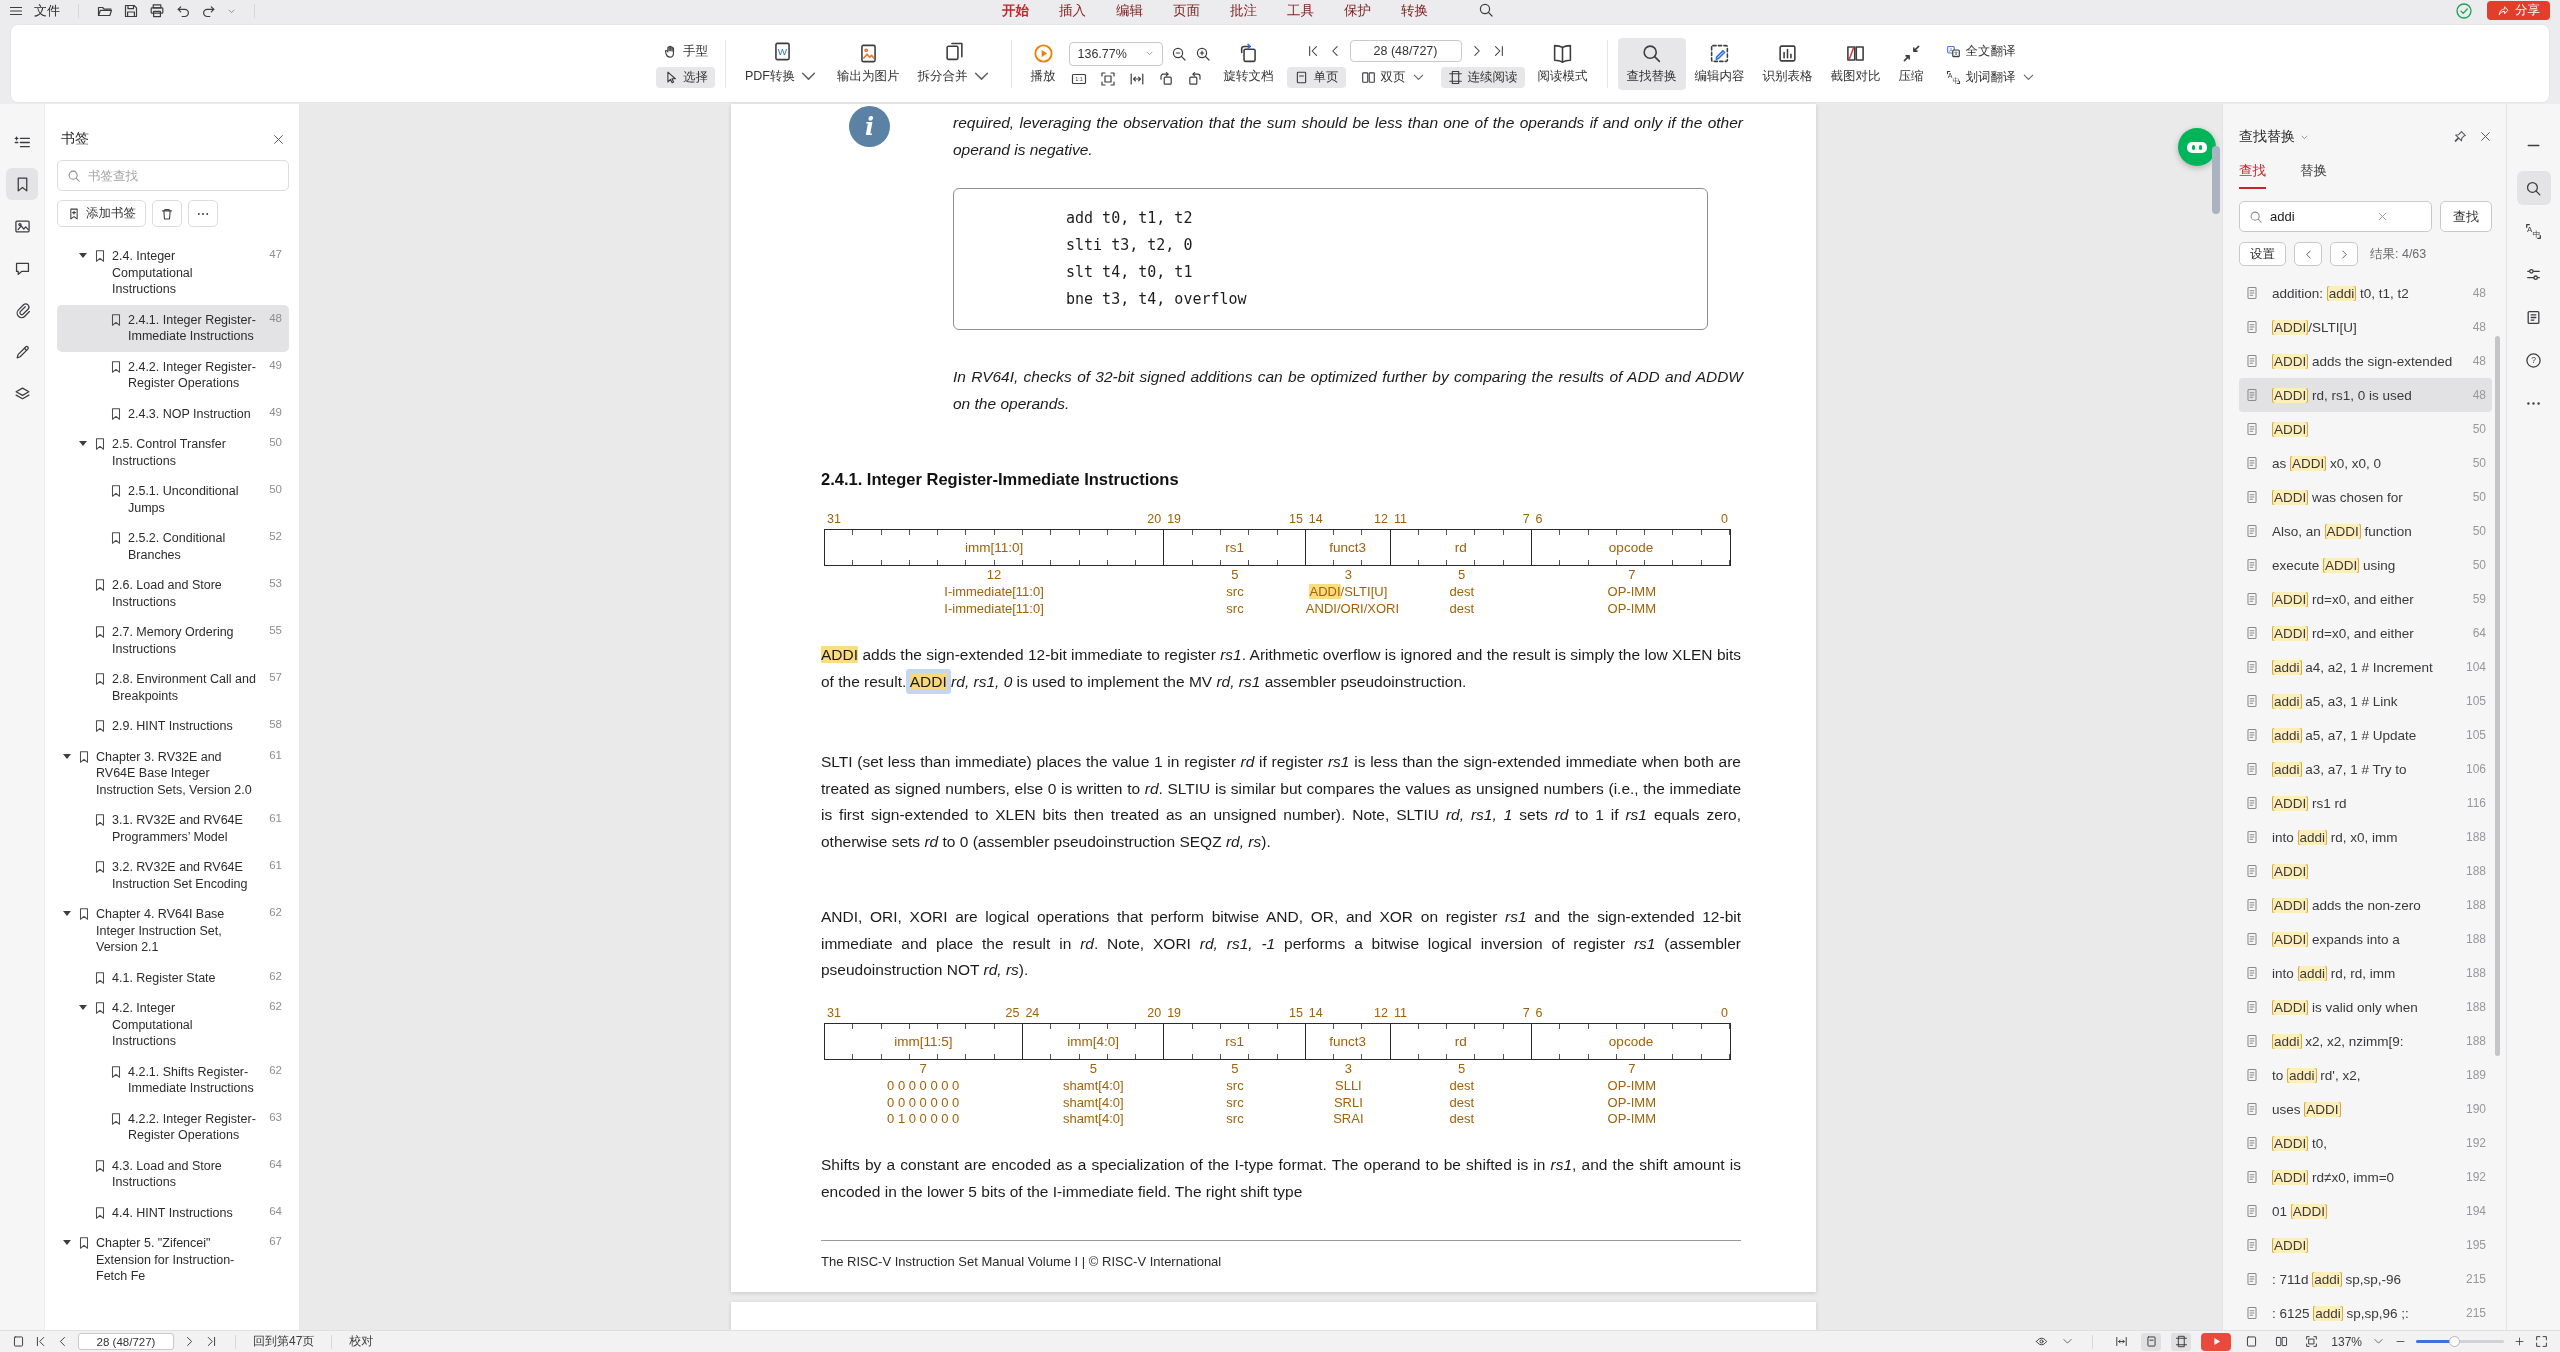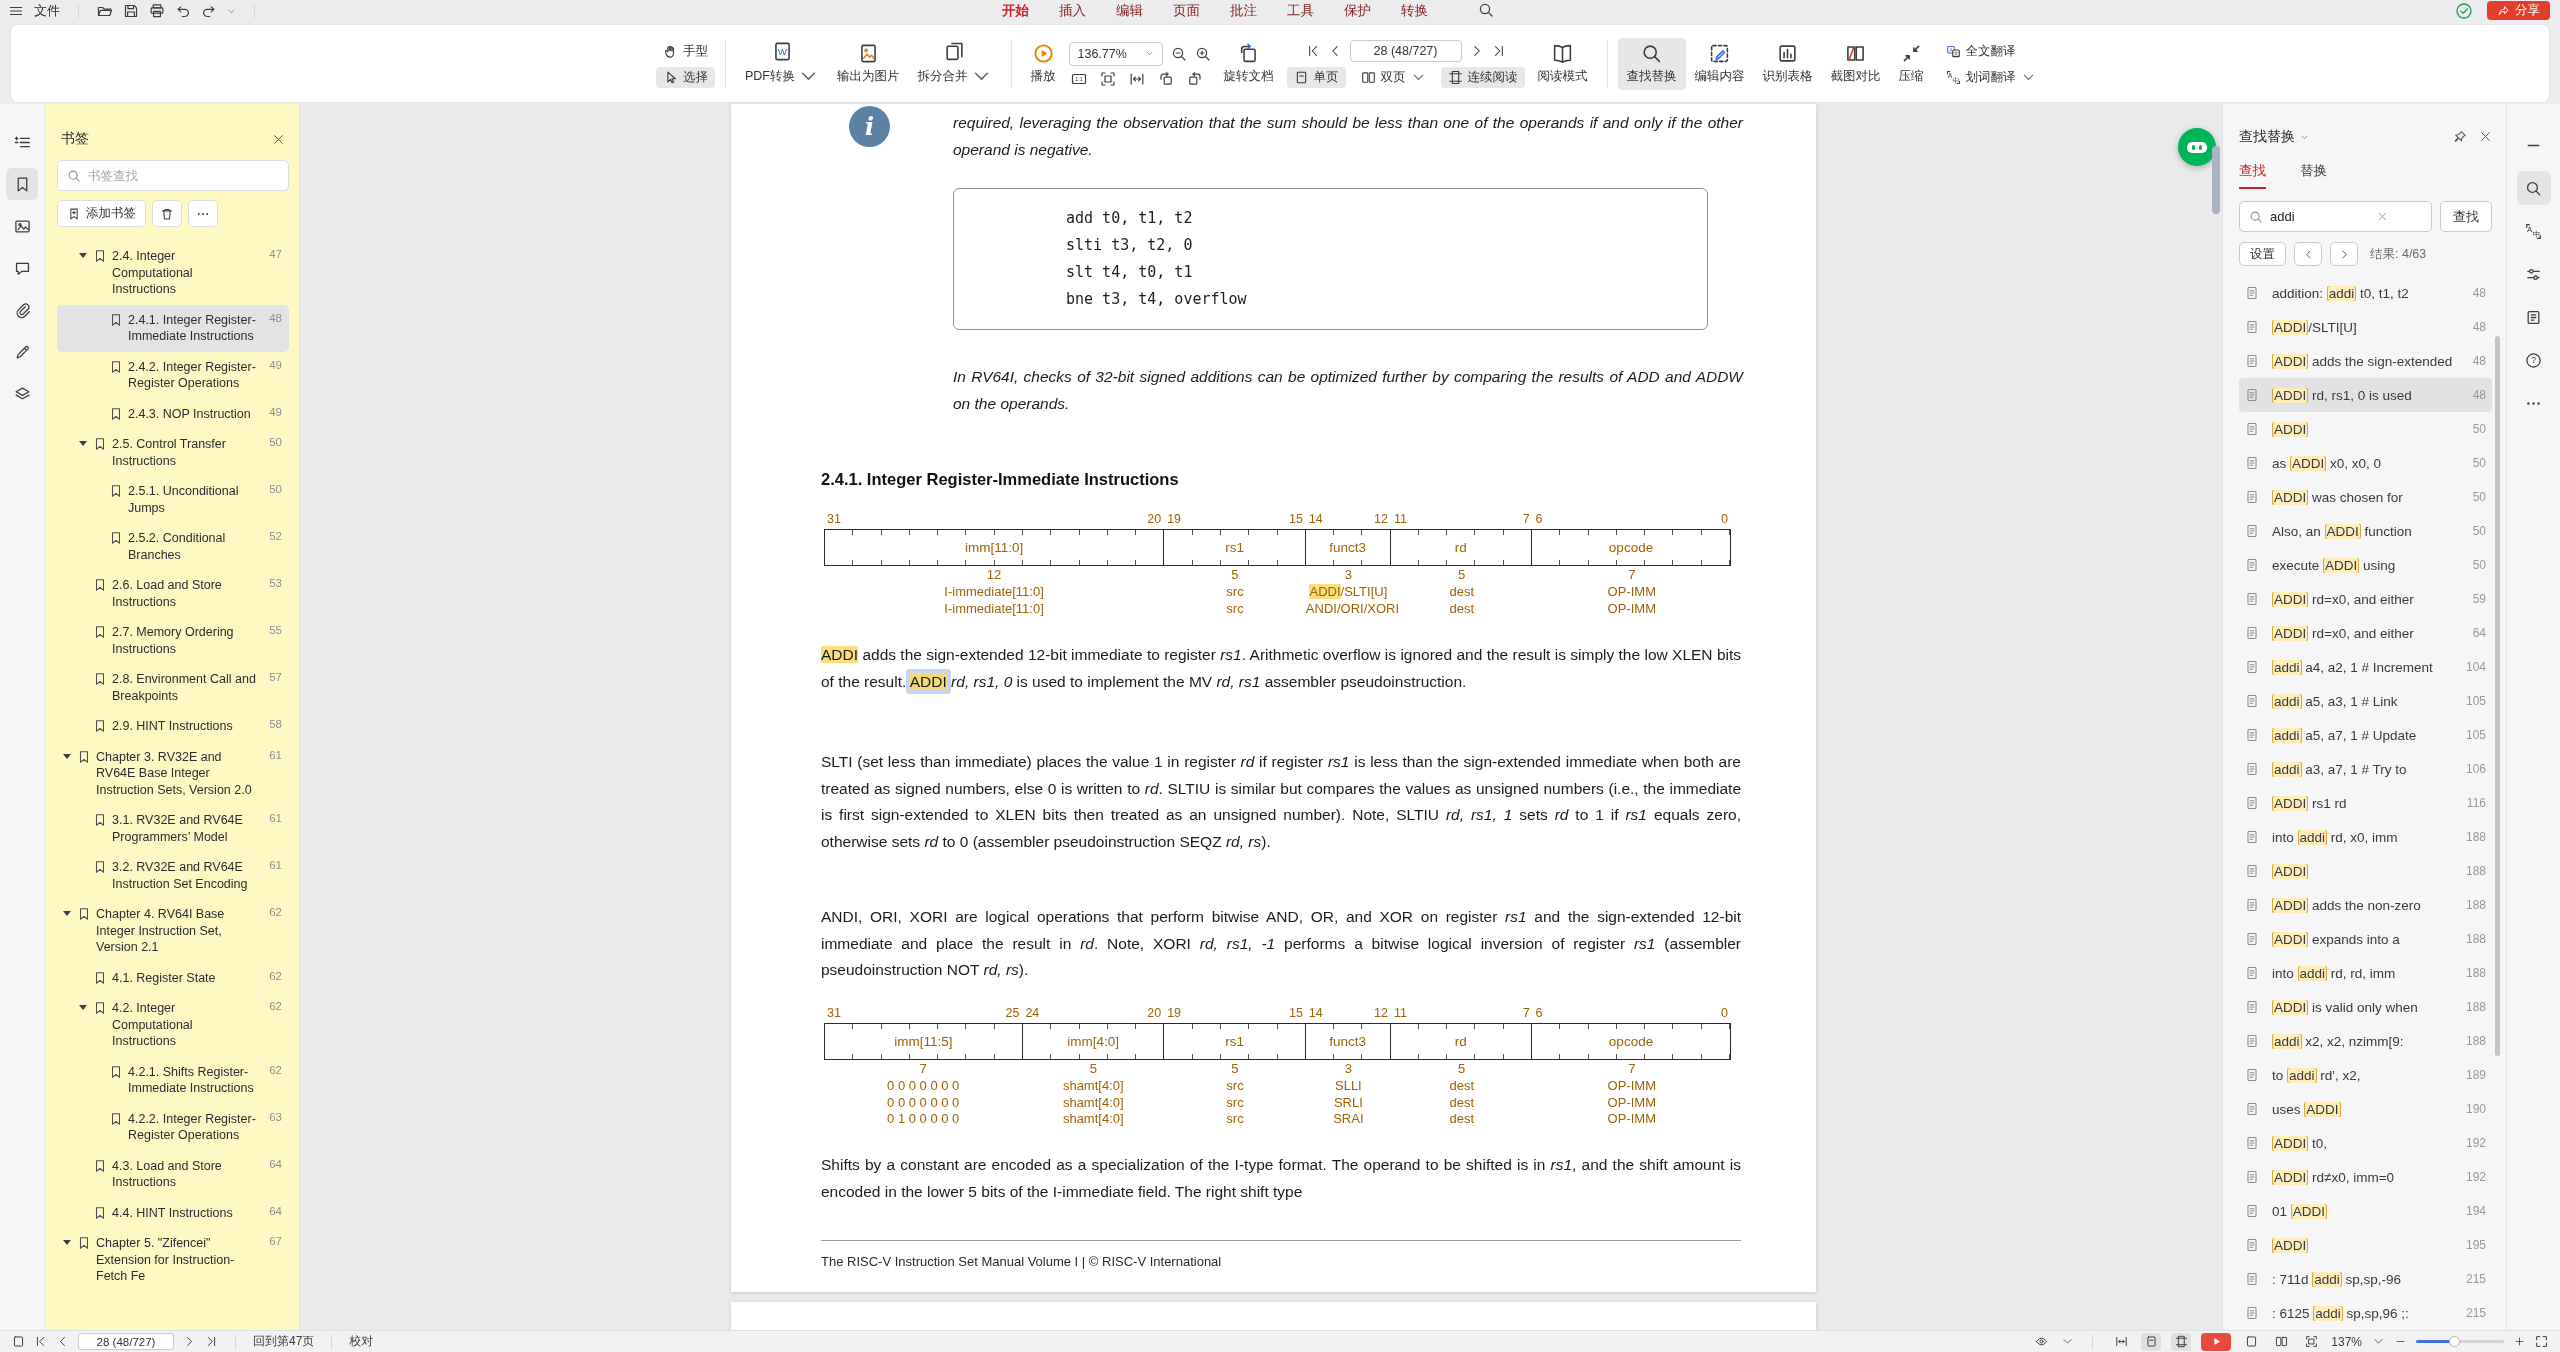--- a/index.html
+++ b/index.html
@@ -44,21 +44,21 @@
   
   #app { position:absolute; left:0; top:104px; width:2560px; height:1226px; }
 
   
   #rail-left { position:absolute; left:0; top:0; width:44px; height:100%; background:#f6f6f7; display:flex; flex-direction:column; align-items:center; padding-top:22px; gap:10px; }
   .rail-btn { width:32px; height:32px; border-radius:6px; display:flex; align-items:center; justify-content:center; color:#4a4a4d; }
   .rail-btn .ic { width:17px; height:17px; }
   .rail-btn.sel { background:#e4e4e6; }
 
   
-  #panel-bm { position:absolute; left:44px; top:0; width:256px; height:100%; background:#fef9c3; border-left:1px solid #ebebed; border-right:1px solid #e3e3e5; padding:26px 10px 0 12px; overflow:hidden; }
+  #panel-bm { position:absolute; left:44px; top:0; width:256px; height:100%; background:#ffffff; border-left:1px solid #ebebed; border-right:1px solid #e3e3e5; padding:26px 10px 0 12px; overflow:hidden; }
   .bm-head { display:flex; align-items:center; justify-content:space-between; padding:0 4px; }
   .bm-title { font-size:14px; color:#28282a; }
   .bm-search { margin-top:12px; display:flex; align-items:center; gap:7px; background:#fff; border:1px solid #dcdcdf; border-radius:5px; height:31px; padding:0 9px; }
   .bm-search input { border:none; outline:none; font-size:12.5px; width:150px; background:transparent; color:#333; }
   .bm-search input::placeholder { color:#a5a5a8; }
   .bm-tools { margin-top:9px; display:flex; align-items:center; gap:6px; }
   .bm-tool { display:flex; align-items:center; gap:5px; background:#fff; border:1px solid #dcdcdf; border-radius:5px; height:27px; padding:0 9px; font-size:12.5px; color:#333; }
   #bm-list { margin-top:14px; }
   .bm-item { position:relative; display:flex; align-items:flex-start; gap:5px; padding:7px 4px 7px 0; border-radius:5px; }
   .bm-item.sel { background:#e3e3e5; }

